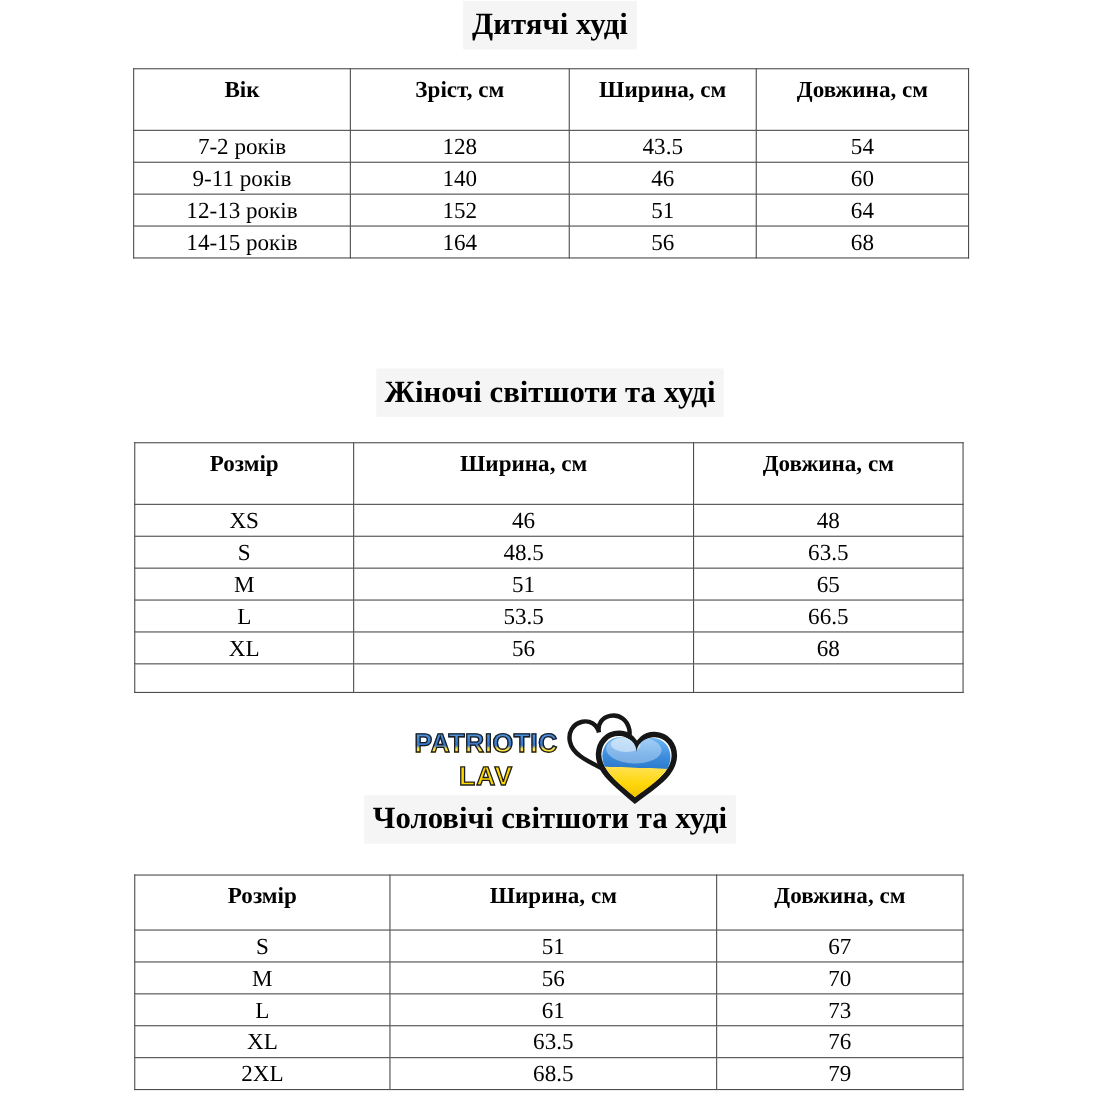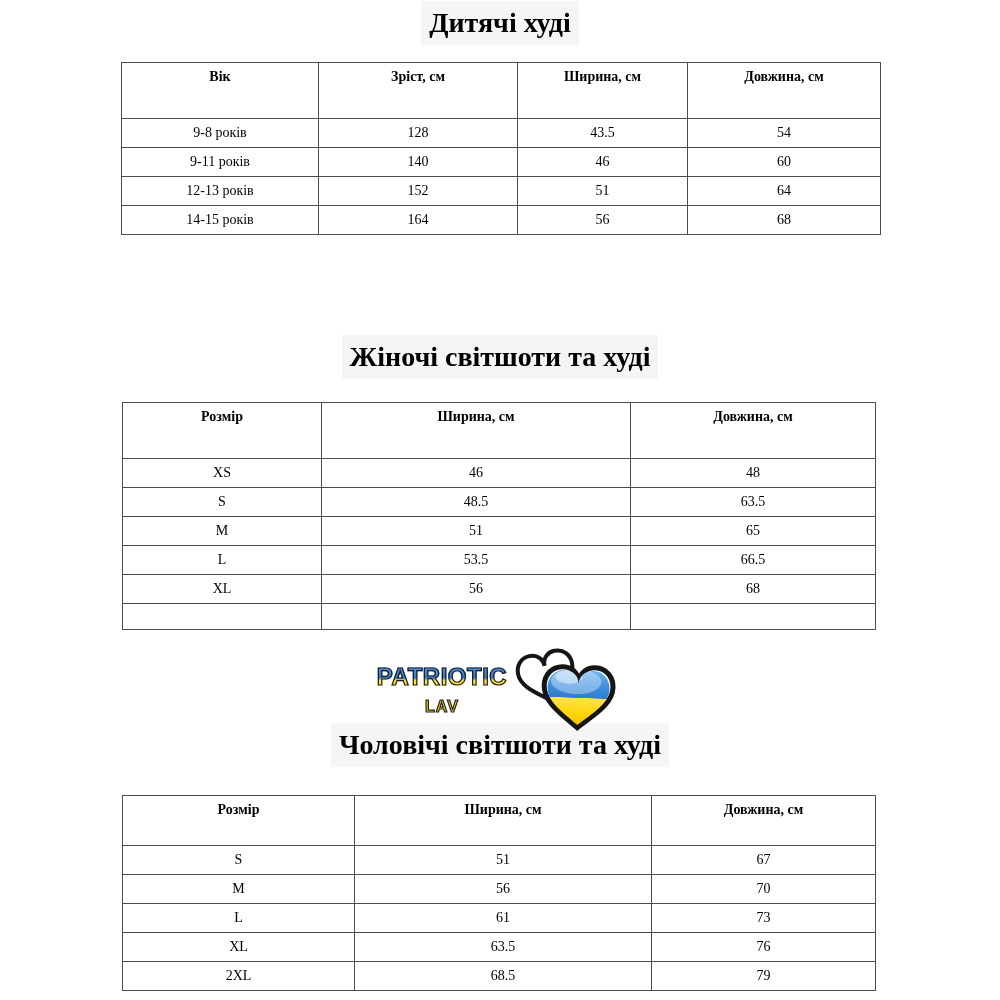--- a/index.html
+++ b/index.html
@@ -12,21 +12,21 @@
     position:absolute;left:0;width:100%;text-align:center;
     font-weight:bold;font-size:28px;line-height:44px;white-space:nowrap;
   }
   .title-hl{background:#f5f5f5;padding:0 8px;display:inline-block;}
   #title-kids{top:1px;}
   #title-women{top:335px;}
   #title-men{top:723px;}
 
   table.tbl{
     position:absolute;border-collapse:collapse;table-layout:fixed;
-    font-size:14px;
+    font-size:21px;
   }
   .tbl th,.tbl td{
     border:1px solid #4d4d4d;text-align:center;padding:0;overflow:hidden;
     font-weight:normal;
   }
   .tbl th{
     font-weight:bold;vertical-align:top;padding-top:6px;height:49px;
   }
   .tbl td{height:28px;vertical-align:middle;}
   #tbl-kids{top:62px;left:121px;width:759px;}
@@ -51,21 +51,21 @@
     background:linear-gradient(to bottom,
       var(--logo-blue-light,#5ea2e8) 0%,
       var(--logo-blue,#3576cd) 52%,
       var(--logo-yellow-light,#ffe34d) 62%,
       var(--logo-yellow,#ffd800) 100%);
     -webkit-background-clip:text;background-clip:text;
     -webkit-text-fill-color:transparent;
     -webkit-text-stroke:1.2px var(--logo-outline,#1c1c1c);
   }
   .logo-line2{
-    font-size:16px;line-height:29px;letter-spacing:1px;
+    font-size:24px;line-height:29px;letter-spacing:1px;
     color:var(--logo-yellow,#ffd800);
     -webkit-text-stroke:1.2px var(--logo-outline,#1c1c1c);
   }
   #hearts-svg{display:block;margin-top:0;}
 </style>
 </head>
 <body style="background: rgb(255, 255, 255);">
 
 <div class="doc-title" id="title-kids">
   <span class="title-hl">Дитячі худі</span>
@@ -87,21 +87,21 @@
     <thead>
       <tr>
         <th>Вік</th>
         <th>Зріст, см</th>
         <th>Ширина, см</th>
         <th>Довжина, см</th>
       </tr>
     </thead>
     <tbody>
       <tr>
-        <td>9-8 років</td>
+        <td>7-2 років</td>
         <td>128</td>
         <td>43.5</td>
         <td>54</td>
       </tr>
       <tr>
         <td>9-11 років</td>
         <td>140</td>
         <td>46</td>
         <td>60</td>
       </tr>

